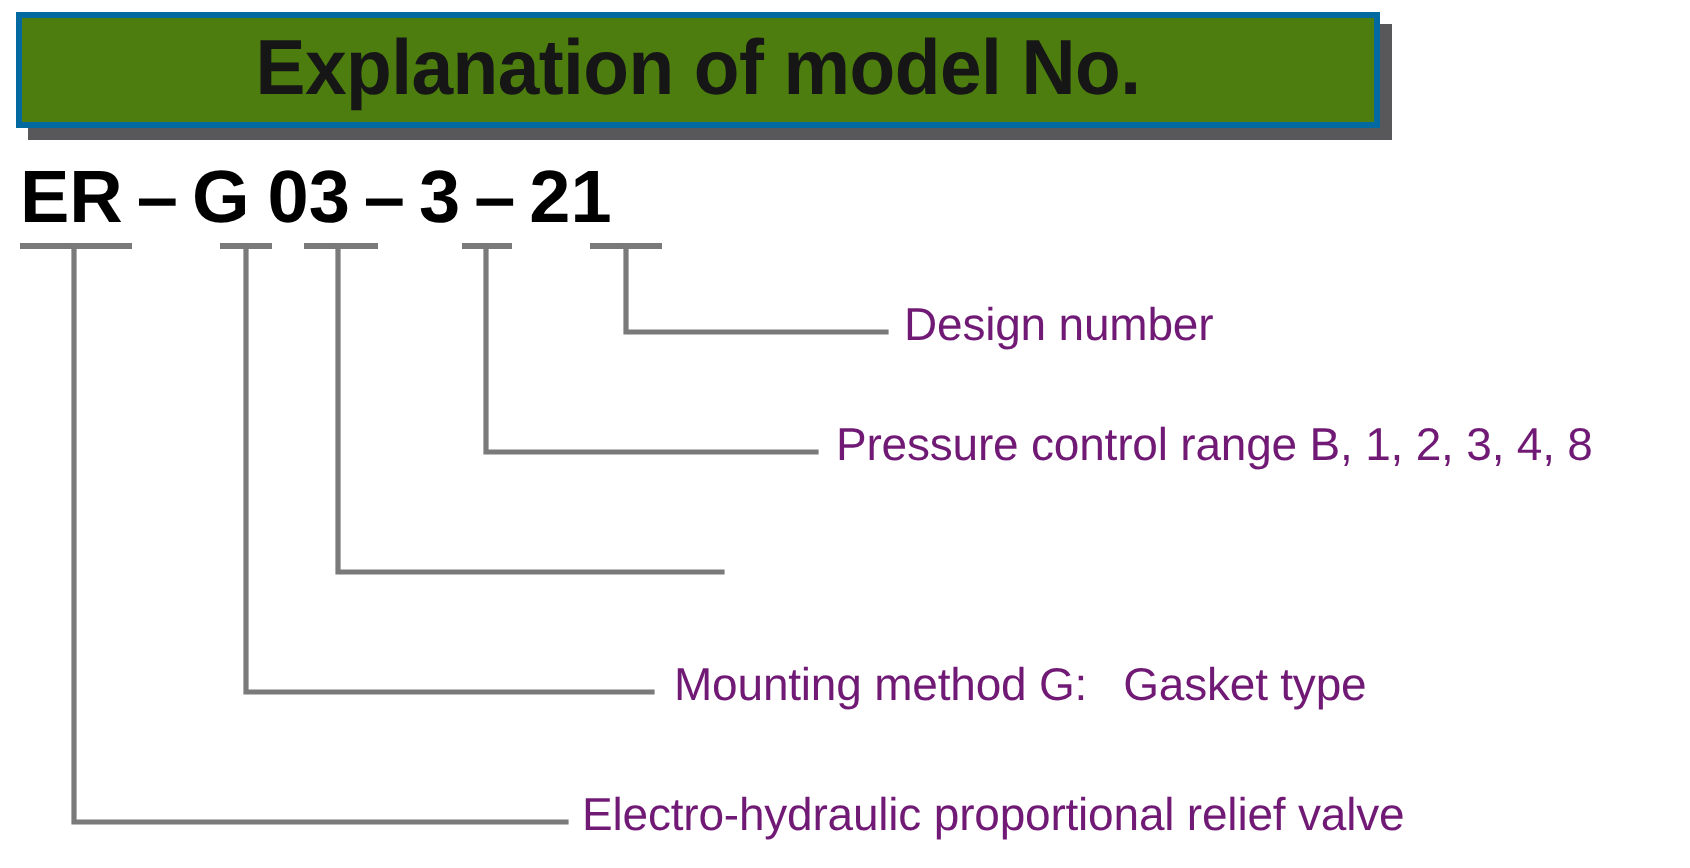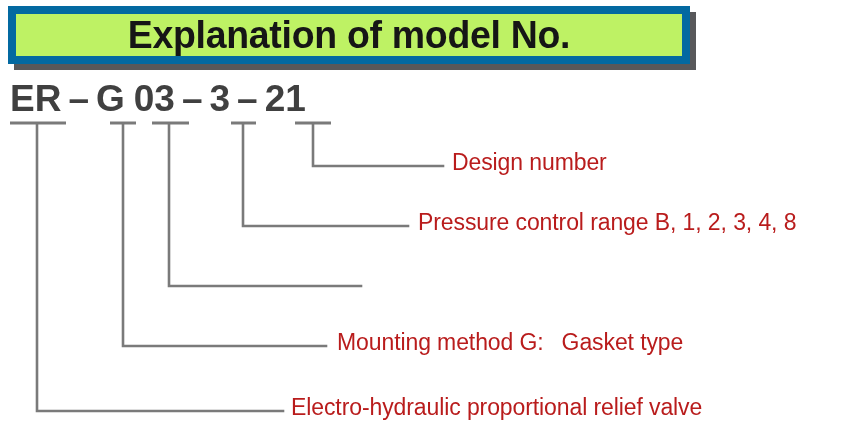--- a/index.html
+++ b/index.html
@@ -16,22 +16,22 @@
     font-family: "Liberation Sans", sans-serif;
   }
 
   
   #title-box {
     position: absolute;
     left: 8px;
     top: 6px;
     width: 682px;
     height: 58px;
-    background: #bef264;
-    border: 8px solid #0369a1;
+    background: #4d7c0f;
+    border: 3px solid #0369a1;
     box-sizing: border-box;
     box-shadow: 6px 6px 0 0 #58585a;
   }
   #title-text {
     position: absolute;
     left: 0;
     top: 0;
     width: 100%;
     height: 100%;
     display: flex;
@@ -45,21 +45,21 @@
     transform: scaleX(0.96);
   }
 
   
   #model-code {
     position: absolute;
     left: 10px;
     top: 78px;
     font-size: 37px;
     font-weight: bold;
-    color: #404040;
+    color: #000000;
     white-space: nowrap;
     letter-spacing: 0px;
   }
   #model-code .seg { display: inline-block; }
   #model-code .dash {
     display: inline-block;
     padding: 0 7px;
   }
   #model-code .gap-small { display: inline-block; width: 9px; }
 
@@ -69,21 +69,21 @@
     left: 0;
     top: 0;
     width: 845px;
     height: 434px;
   }
 
   
   .desc {
     position: absolute;
     font-size: 23px;
-    color: #b91c1c;
+    color: #701a75;
     white-space: nowrap;
     letter-spacing: -0.1px;
   }
   #desc-design   { left: 452px; top: 149px; }
   #desc-pressure { left: 418px; top: 209px; }
   #desc-nominal  { left: 372px; top: 269px; }
   #desc-mounting { left: 337px; top: 329px; }
   #desc-valve    { left: 291px; top: 394px; }
   .wide-gap { display: inline-block; width: 18px; }
 </style>

